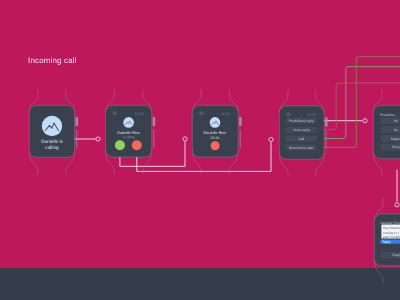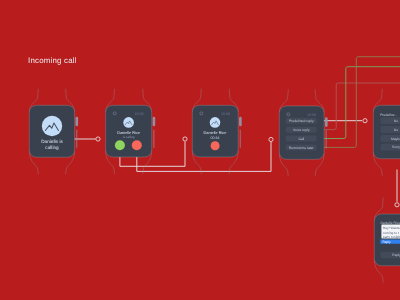--- a/index.html
+++ b/index.html
@@ -1,20 +1,20 @@
 <!DOCTYPE html>
 <html><head>
 <meta charset="utf-8">
 <style>
   html,body{margin:0;padding:0;}
   body{width:400px;height:300px;background:#353d4b;overflow:hidden;
        font-family:"Liberation Sans",sans-serif;
        -webkit-font-smoothing:antialiased;text-rendering:geometricPrecision;}
   text{-webkit-font-smoothing:antialiased;}
-  #stage{position:relative;width:400px;height:300px;background:#b91c1c;transform:translateZ(0);}
+  #stage{position:relative;width:400px;height:268px;background:#be185d;transform:translateZ(0);}
   svg.layer{position:absolute;left:0;top:0;}
   svg text{paint-order:stroke;}
   #art{filter:opacity(1);}
   .title{position:absolute;left:28px;top:56px;color:#e9ecf1;font-size:7.9px;letter-spacing:.2px;font-weight:500;filter:opacity(1);}
 </style>
 </head>
 <body>
 
 <div id="stage">
   <div class="title">Incoming call</div>

